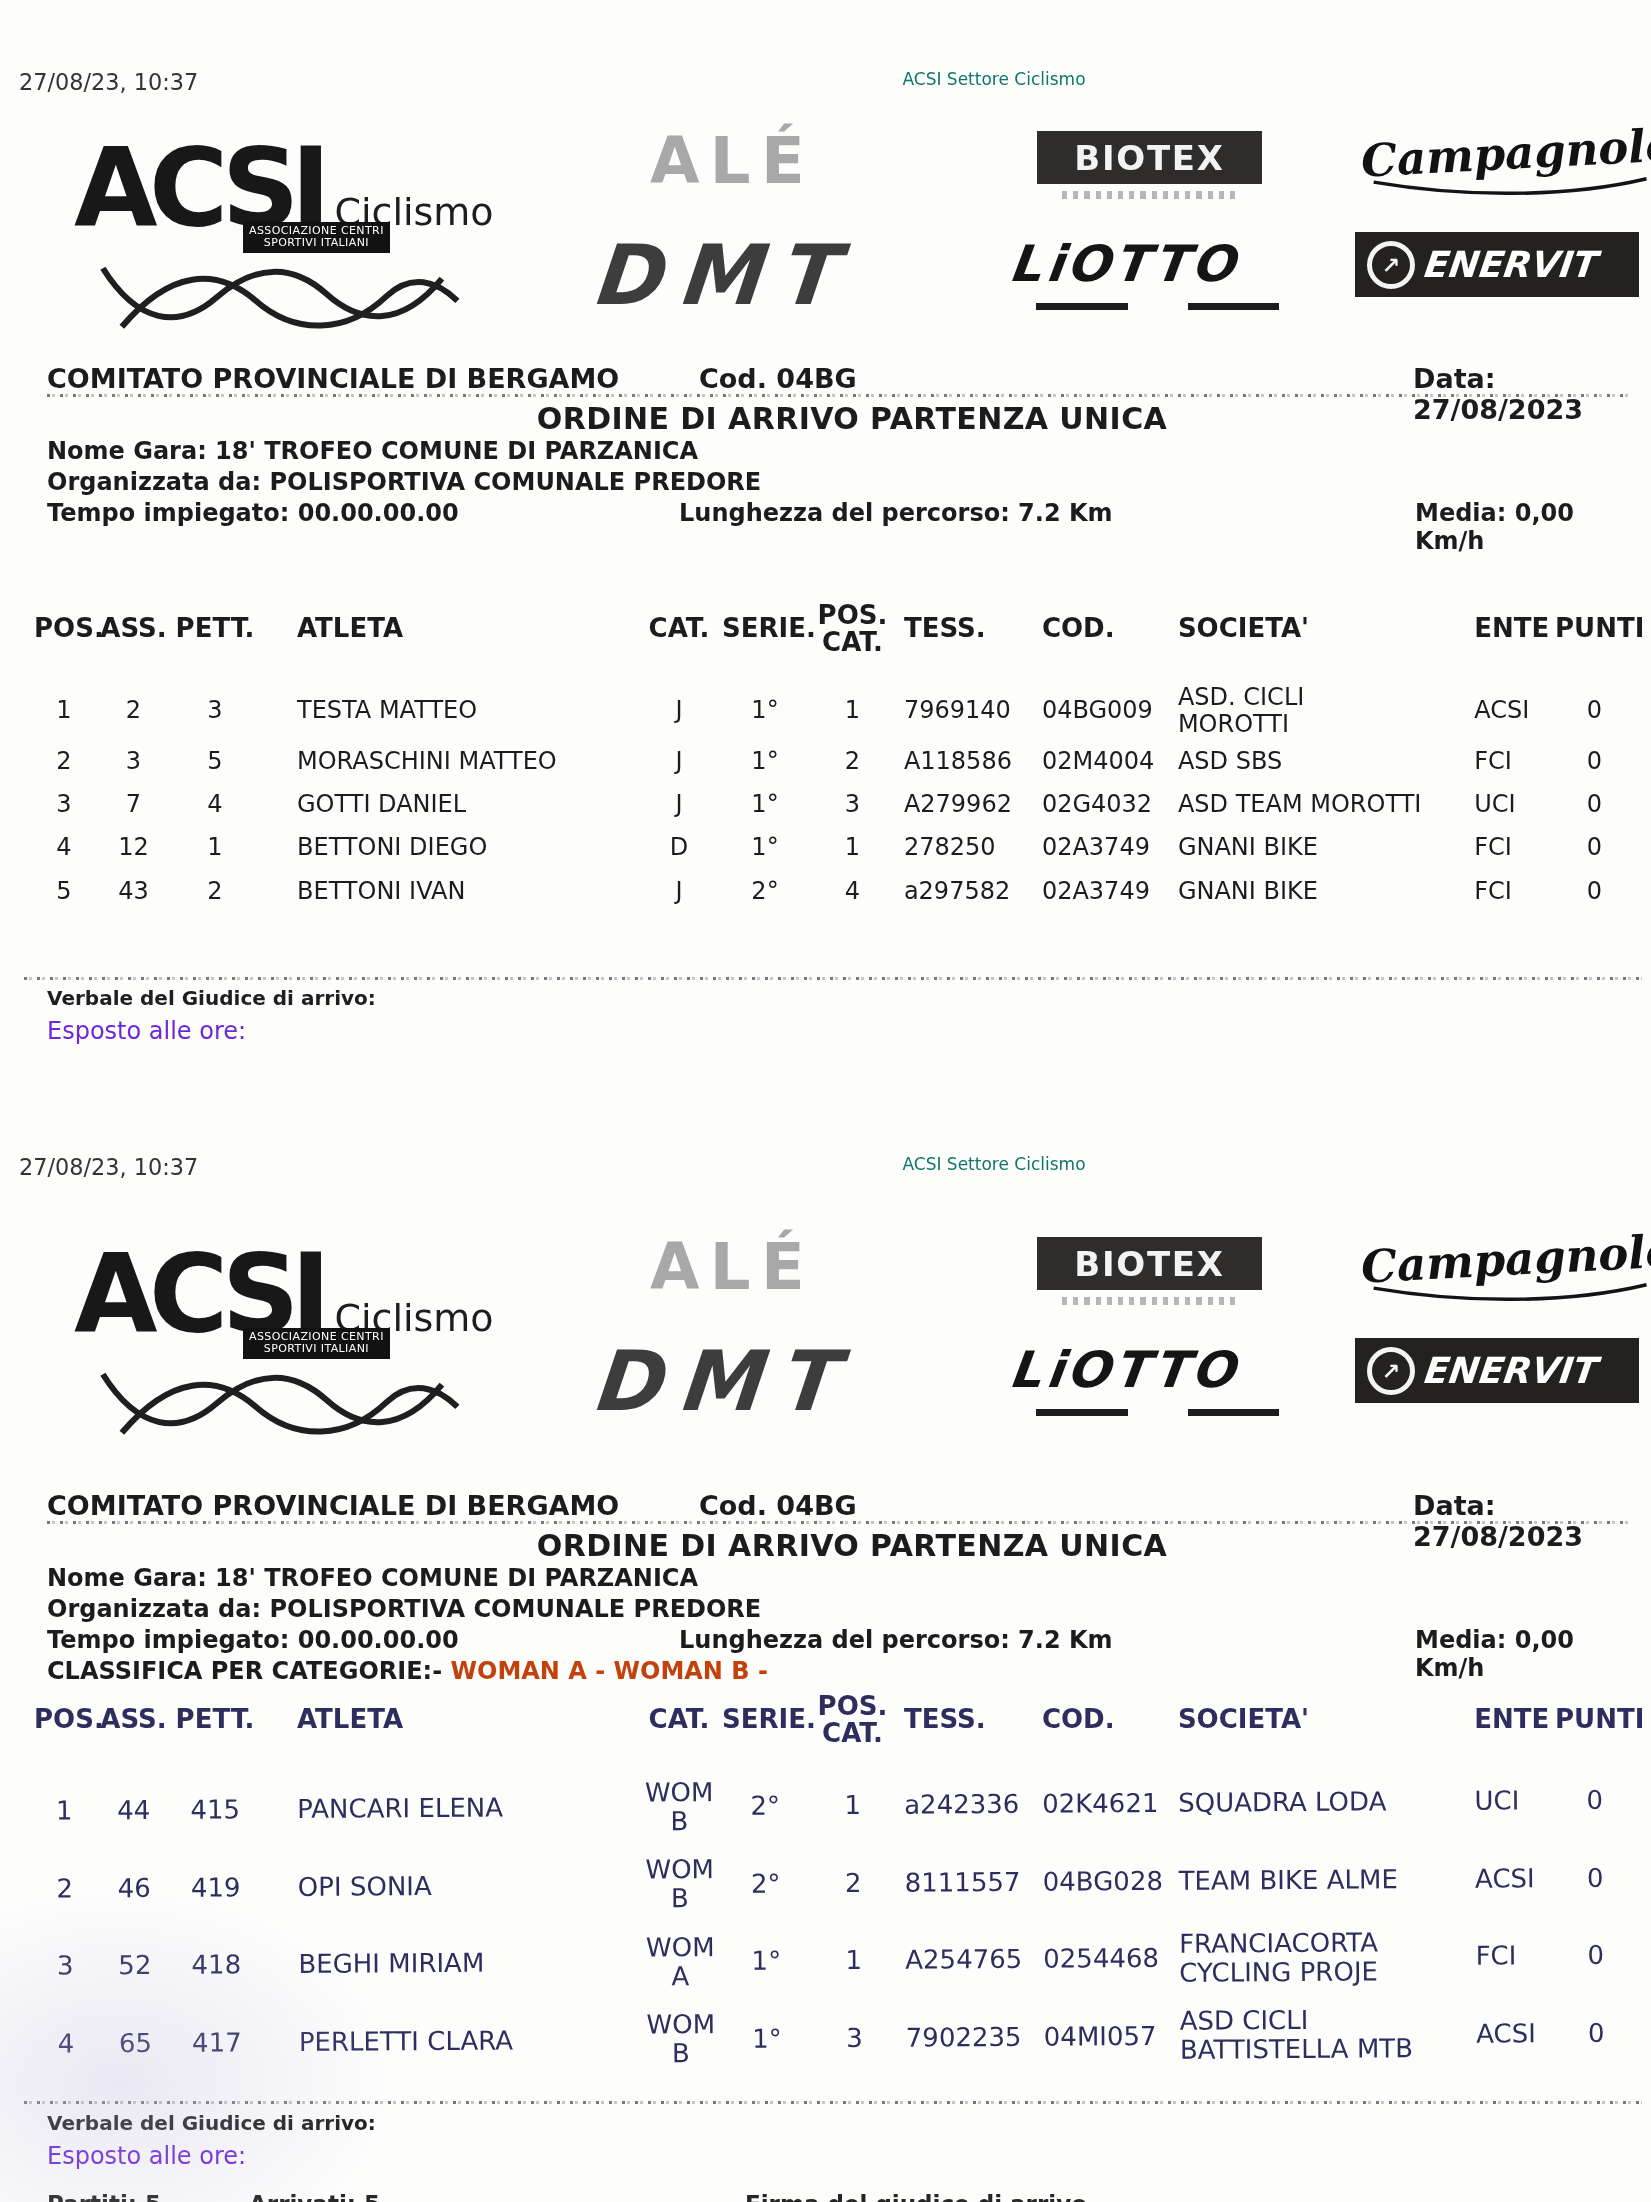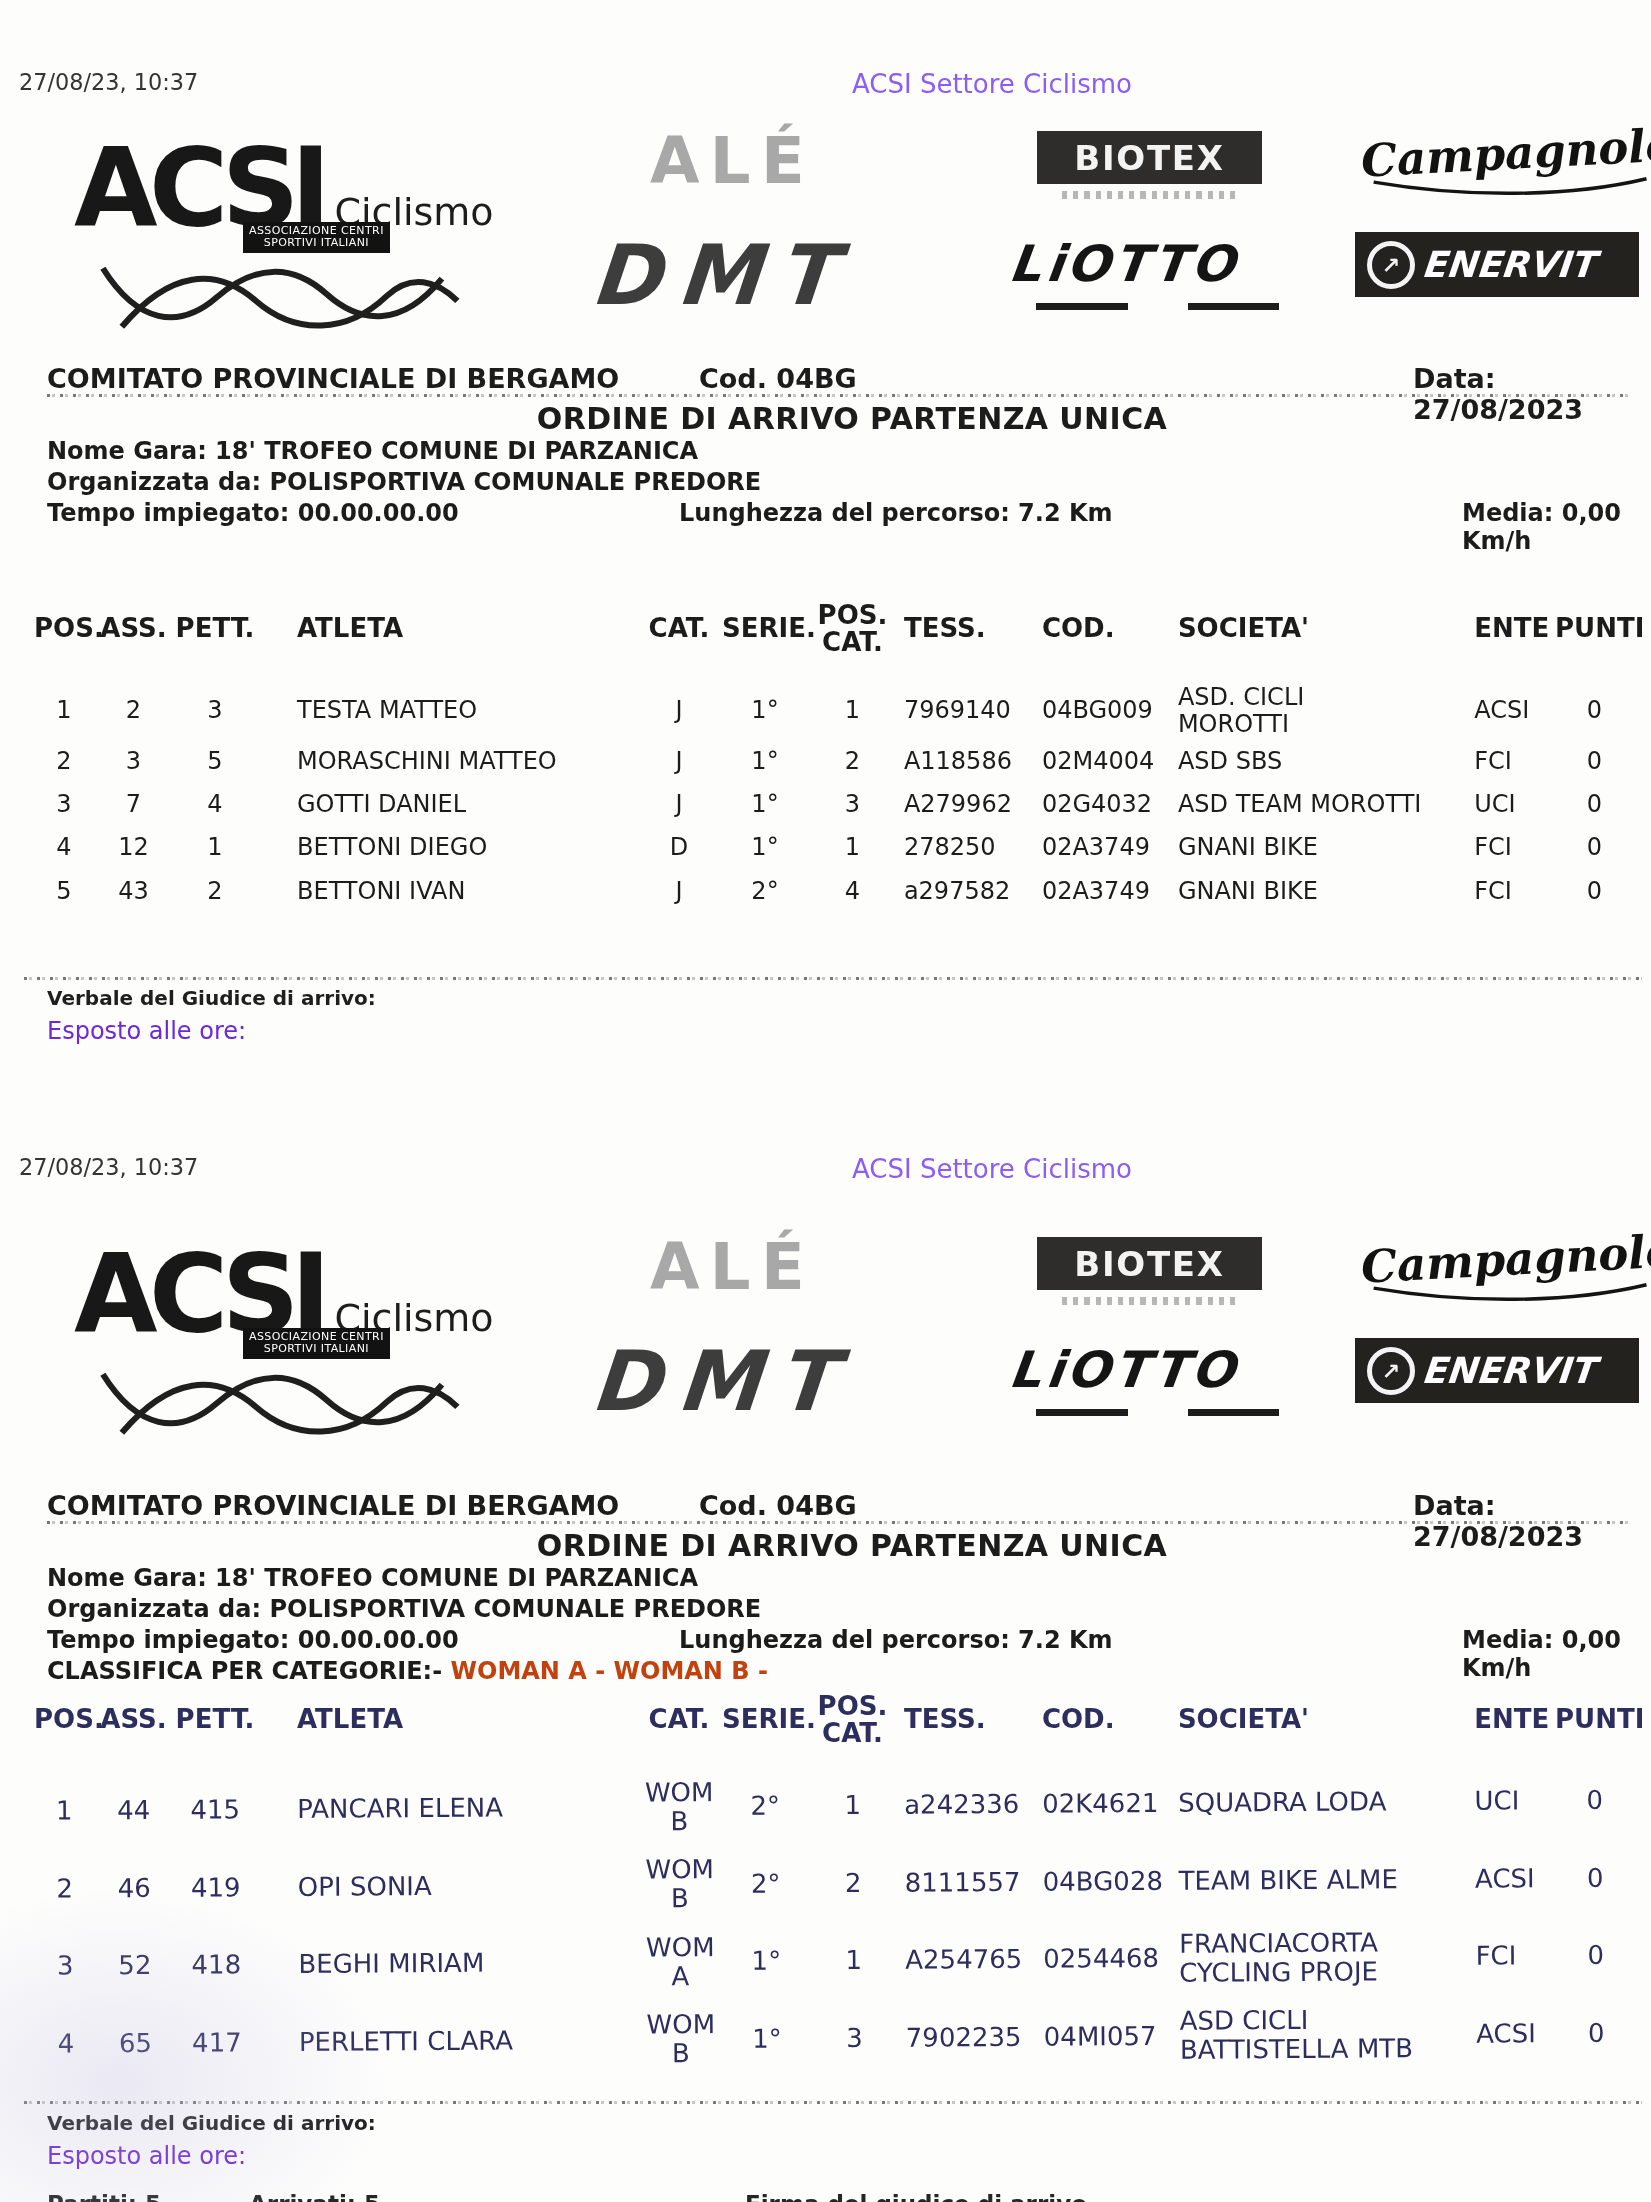--- a/index.html
+++ b/index.html
@@ -8,21 +8,21 @@
     font-family:"DejaVu Sans","Liberation Sans",sans-serif;color:#1c1c1c;
   }
   .page{position:relative;width:1652px;background:#fdfdfc;}
   #page1{height:1087px;}
   #page2{height:1116px;overflow:hidden;}
   #page2::after{content:"";position:absolute;left:0;top:800px;width:396px;height:327px;
     background:radial-gradient(ellipse at 30% 60%, rgba(190,185,222,.30), transparent 70%);pointer-events:none;}
 
   
   .meta-left{position:absolute;left:19px;top:69px;font-size:22.4px;color:#343434;}
-  .meta-center{position:absolute;left:852px;top:69px;width:284px;font-size:26px;color:#8b5cf6;}
+  .meta-center{position:absolute;left:852px;top:69px;width:284px;text-align:center;font-size:17px;color:#0f766e;}
   #page2 .meta-left,#page2 .meta-center{top:67px;}
 
   
   .logo-band{position:absolute;left:0;top:129px;width:1652px;height:228px;}
   #page2 .logo-band{top:148px;}
   .logo-acsi{position:absolute;left:74px;top:5.2px;width:465px;height:215px;}
   .acsi-word{font-size:108px;font-weight:800;letter-spacing:-8.6px;color:#181818;line-height:1;}
   .acsi-sub{font-size:38px;color:#1d1d1d;margin-left:12px;}
   .acsi-box{position:absolute;left:169px;top:88px;background:#121212;color:#fff;font-size:11px;
     line-height:1.15;padding:2.6px 6px;white-space:pre-line;text-align:center;letter-spacing:0.4px;}
@@ -59,21 +59,21 @@
   .data-right{position:absolute;left:1366px;}
   .scanline{position:absolute;height:2.6px;opacity:.75;
     background-image:repeating-linear-gradient(90deg, rgba(45,45,45,.85) 0 2.6px, rgba(45,45,45,0) 2.6px 5.2px,
       rgba(45,45,45,.35) 5.2px 7.7px, rgba(45,45,45,0) 7.7px 13px);}
   .sl-1{top:394px;left:47px;width:1583px;}
   .doc-title{position:absolute;top:401px;left:482px;width:740px;text-align:center;
     font-size:30px;font-weight:bold;letter-spacing:0.4px;}
   .info{position:absolute;top:437px;left:47px;right:17px;}
   .info-line{position:relative;height:31px;font-size:24px;font-weight:bold;}
   .lunghezza{position:absolute;left:632px;}
-  .media{position:absolute;left:1368px;margin-left:47px;}
+  .media{position:absolute;left:1368px;}
   #page2 .comitato-row{top:403px;}
   #page2 .sl-1{top:434px;}
   #page2 .doc-title{top:441px;}
   #page2 .info{top:477px;}
   #page2 .cls-val{color:#c2410c;}
 
   
   .rtable{position:absolute;top:598px;left:0;width:1652px;}
   #page2 .rtable{top:602px;}
   .thead,.trow{display:grid;padding-left:34px;

